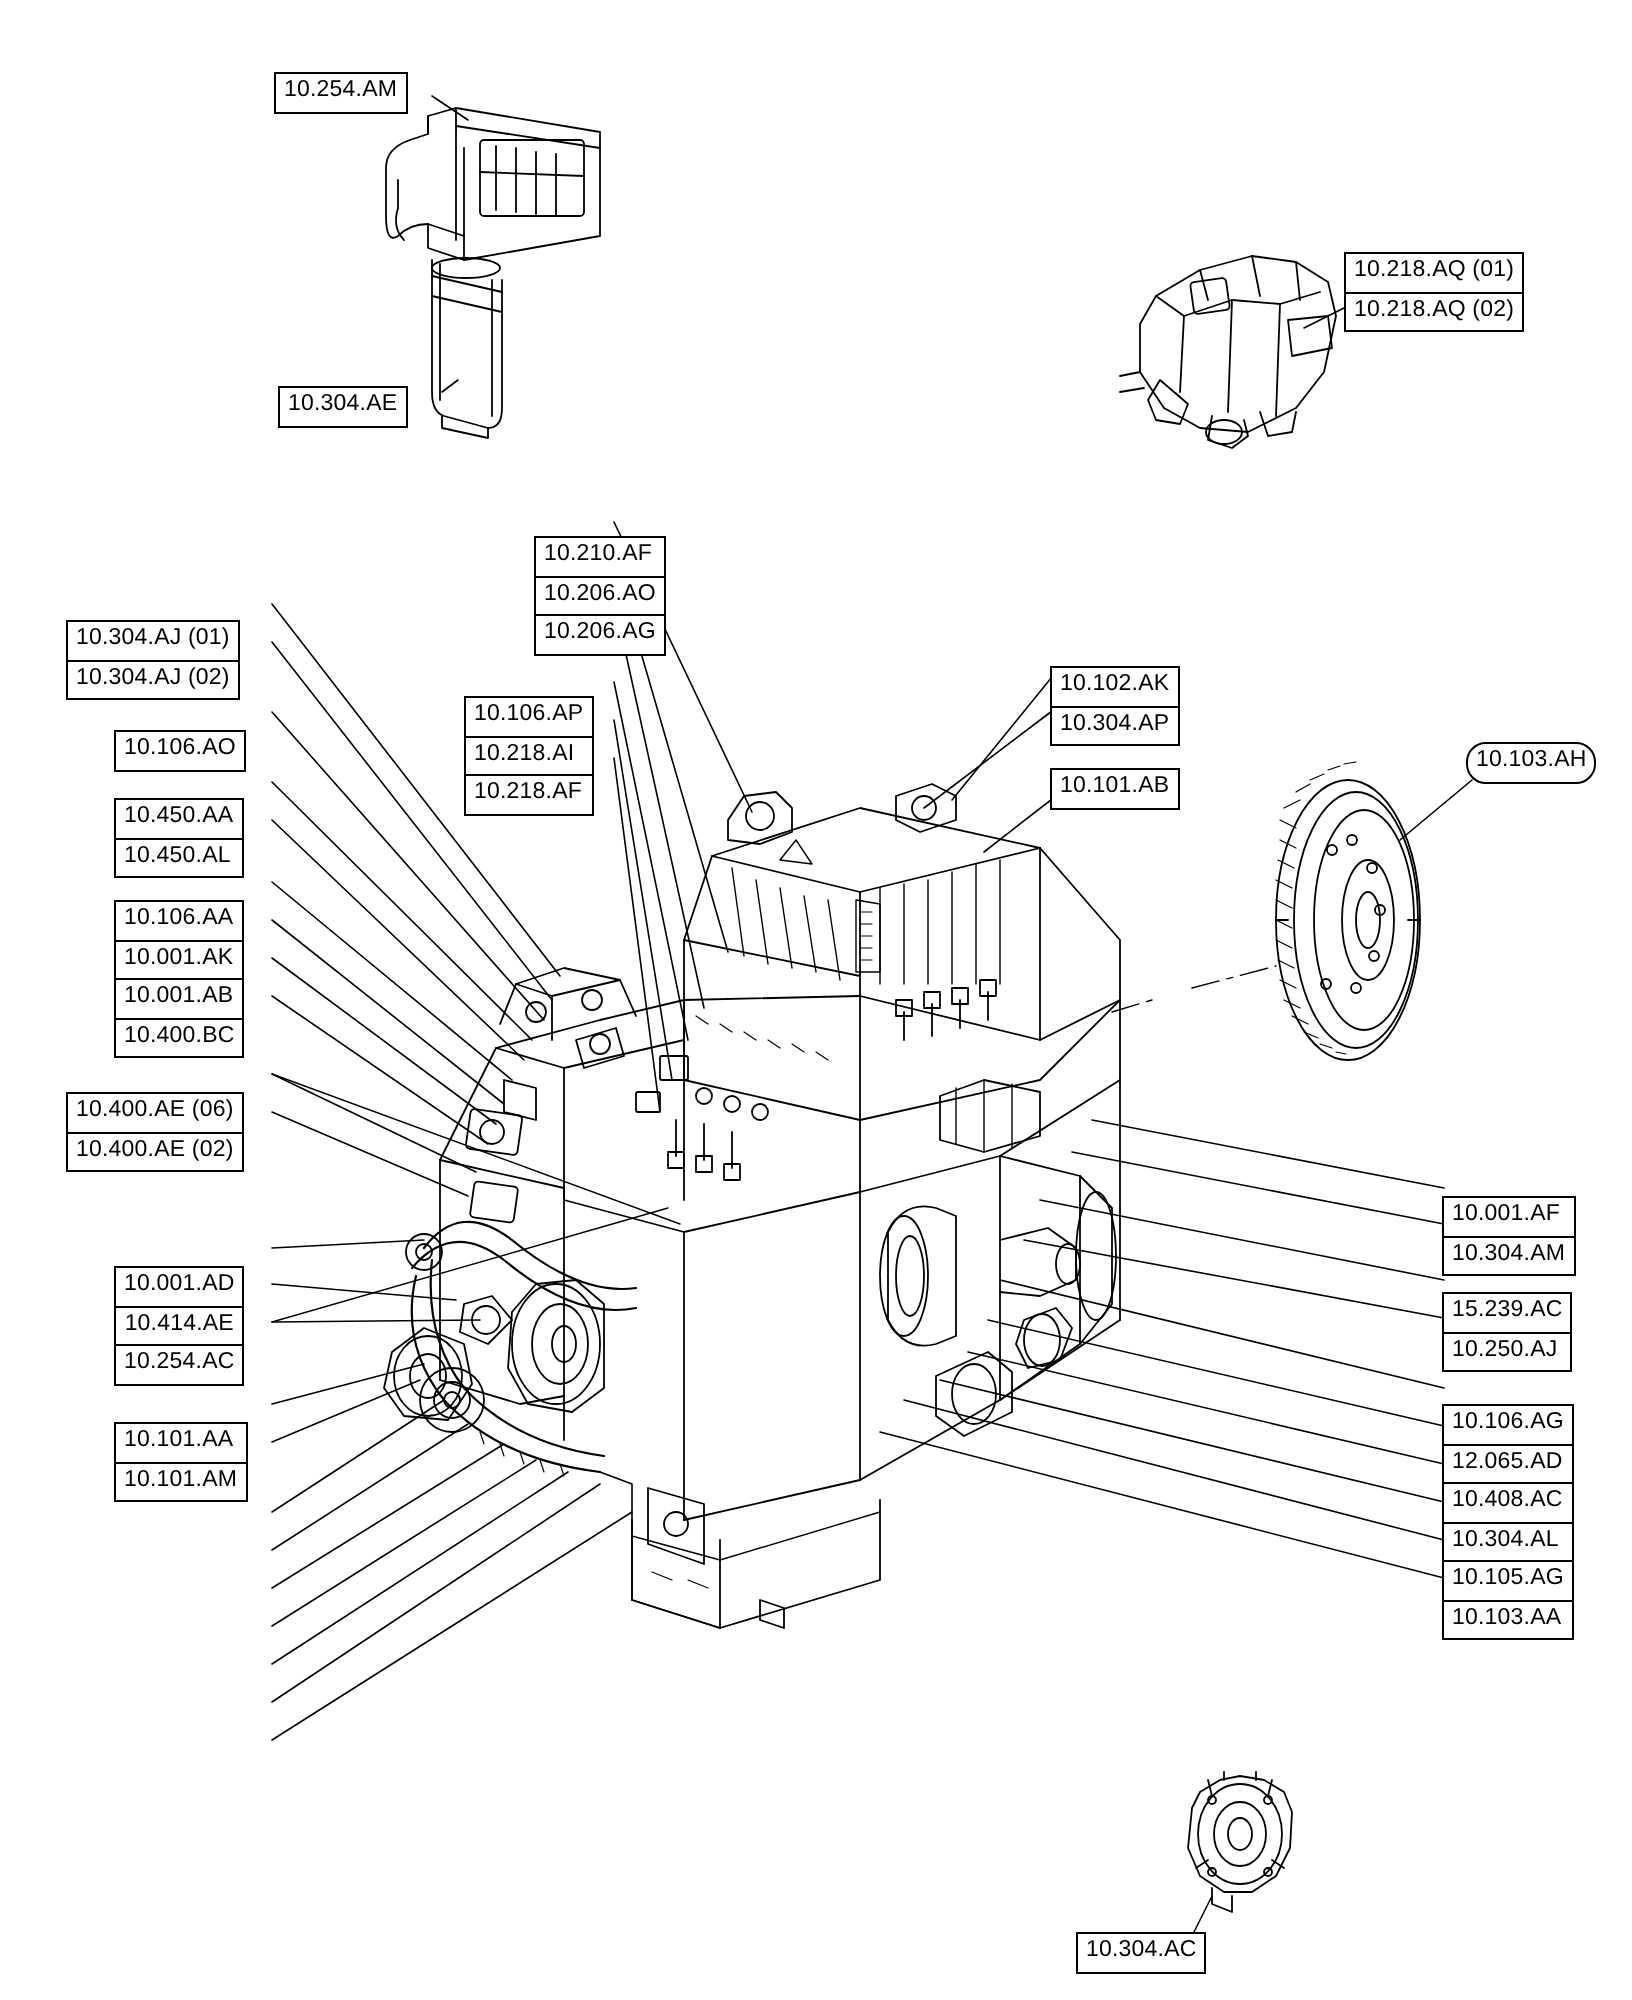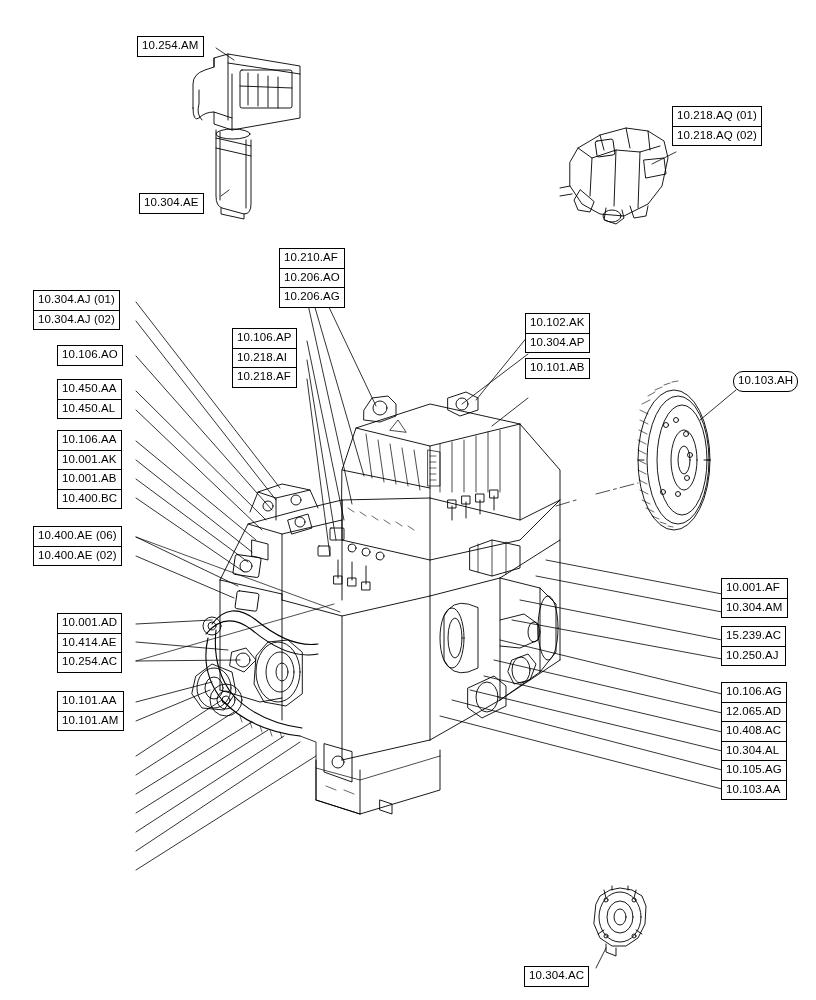--- a/index.html
+++ b/index.html
@@ -33,20 +33,21 @@
     background: #fff;
     font-size: 11.5px;
     line-height: 1;
     color: #000;
     padding: 3px 4px 4px 4px;
     white-space: nowrap;
     letter-spacing: 0.1px;
   }
   .group {
     position: absolute;
+    margin-top: 20px;
   }
   .group .callout {
     position: relative;
     left: 0; top: 0;
     display: block;
     margin-top: -1px;
   }
   .group .callout:first-child { margin-top: 0; }
 </style>
 </head>
@@ -334,38 +335,38 @@
   </svg>
 
   <div class="callout" style="left:137px; top:36px;">10.254.AM</div>
   <div class="callout" style="left:139px; top:193px;">10.304.AE</div>
 
   <div class="group" style="left:672px; top:106px;">
     <div class="callout">10.218.AQ (01)</div>
     <div class="callout">10.218.AQ (02)</div>
   </div>
 
-  <div class="group" style="left:244px; top:248px;padding-left:35px;">
+  <div class="group" style="left:232px; top:248px;padding-left:35px;">
     <div class="callout">10.210.AF</div>
     <div class="callout">10.206.AO</div>
     <div class="callout">10.206.AG</div>
   </div>
 
   <div class="group" style="left:232px; top:328px;">
     <div class="callout">10.106.AP</div>
     <div class="callout">10.218.AI</div>
     <div class="callout">10.218.AF</div>
   </div>
 
   <div class="group" style="left:525px; top:313px;border-radius:12px;">
     <div class="callout">10.102.AK</div>
     <div class="callout">10.304.AP</div>
   </div>
 
-  <div class="callout" style="left:525px; top:358px;">10.101.AB</div>
+  <div class="callout" style="left:525px; top:384px;">10.101.AB</div>
 
   <div class="callout" style="left:733px; top:371px;border-radius:10px;">10.103.AH</div>
 
   <div class="group" style="left:33px; top:290px;">
     <div class="callout">10.304.AJ (01)</div>
     <div class="callout">10.304.AJ (02)</div>
   </div>
 
   <div class="group" style="left:57px; top:345px;">
     <div class="callout">10.106.AO</div>
@@ -381,21 +382,21 @@
     <div class="callout">10.001.AK</div>
     <div class="callout">10.001.AB</div>
     <div class="callout">10.400.BC</div>
   </div>
 
   <div class="group" style="left:33px; top:526px;">
     <div class="callout">10.400.AE (06)</div>
     <div class="callout">10.400.AE (02)</div>
   </div>
 
-  <div class="group" style="left:57px; top:613px;">
+  <div class="group" style="left:57px; top:613px;text-align:center;">
     <div class="callout">10.001.AD</div>
     <div class="callout">10.414.AE</div>
     <div class="callout">10.254.AC</div>
   </div>
 
   <div class="group" style="left:57px; top:691px;">
     <div class="callout">10.101.AA</div>
     <div class="callout">10.101.AM</div>
   </div>
 
@@ -412,15 +413,15 @@
 
   <div class="group" style="left:721px; top:682px;border-radius:22px;">
     <div class="callout">10.106.AG</div>
     <div class="callout">12.065.AD</div>
     <div class="callout">10.408.AC</div>
     <div class="callout">10.304.AL</div>
     <div class="callout">10.105.AG</div>
     <div class="callout">10.103.AA</div>
   </div>
 
-  <div class="callout" style="left:524px; top:966px;">10.304.AC</div>
+  <div class="callout" style="left:538px; top:966px;">10.304.AC</div>
 
 </div>
 
 </body></html>

